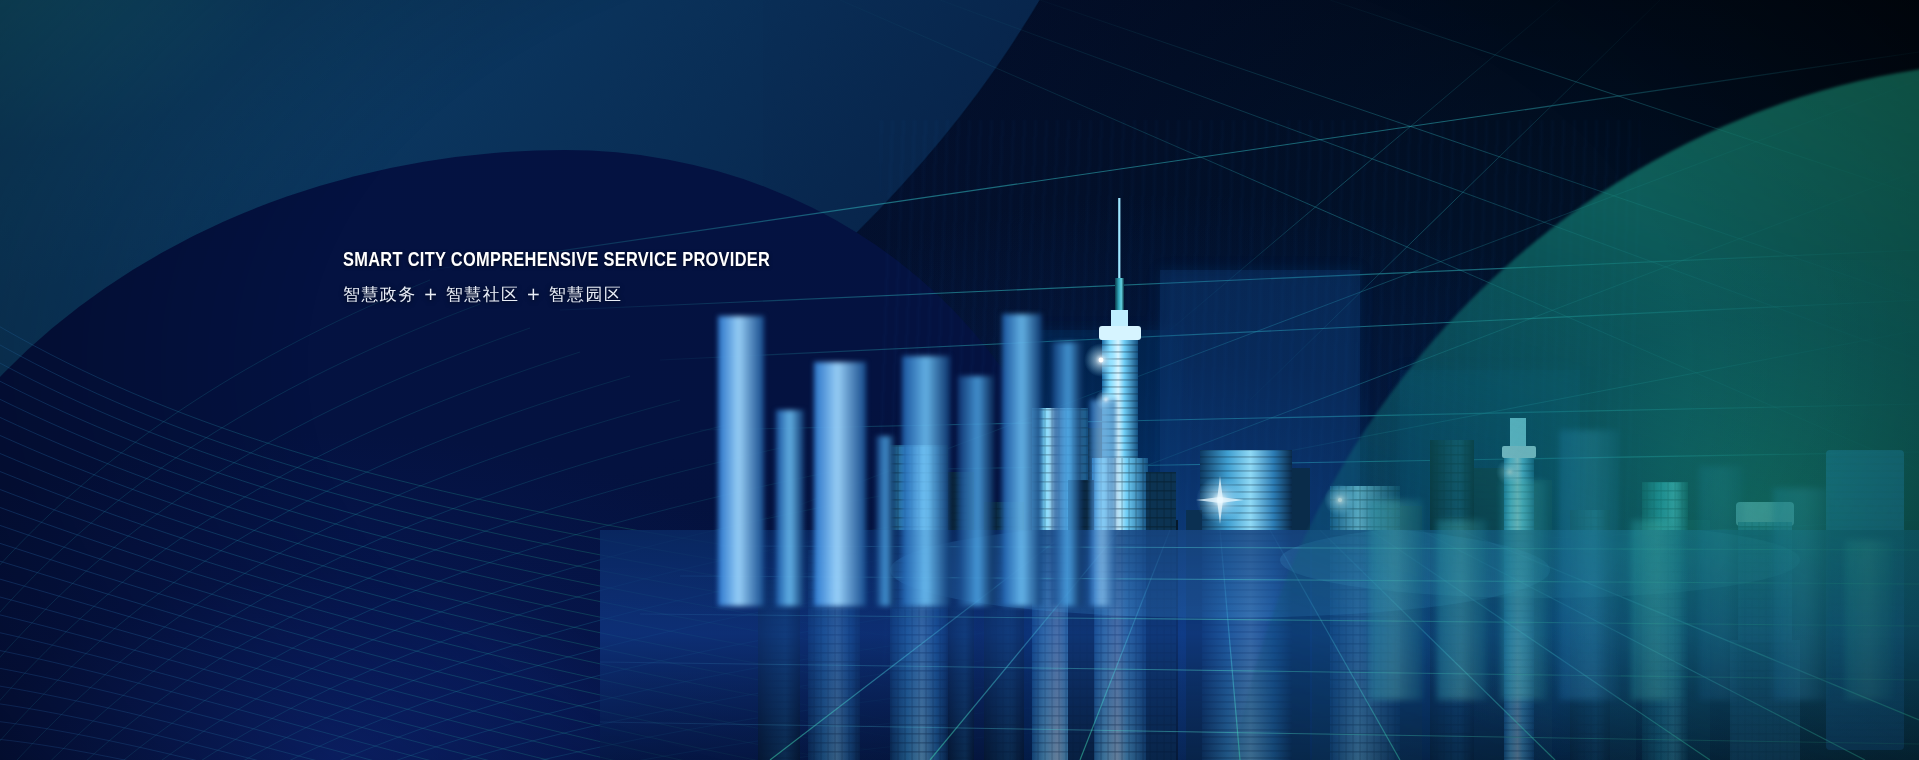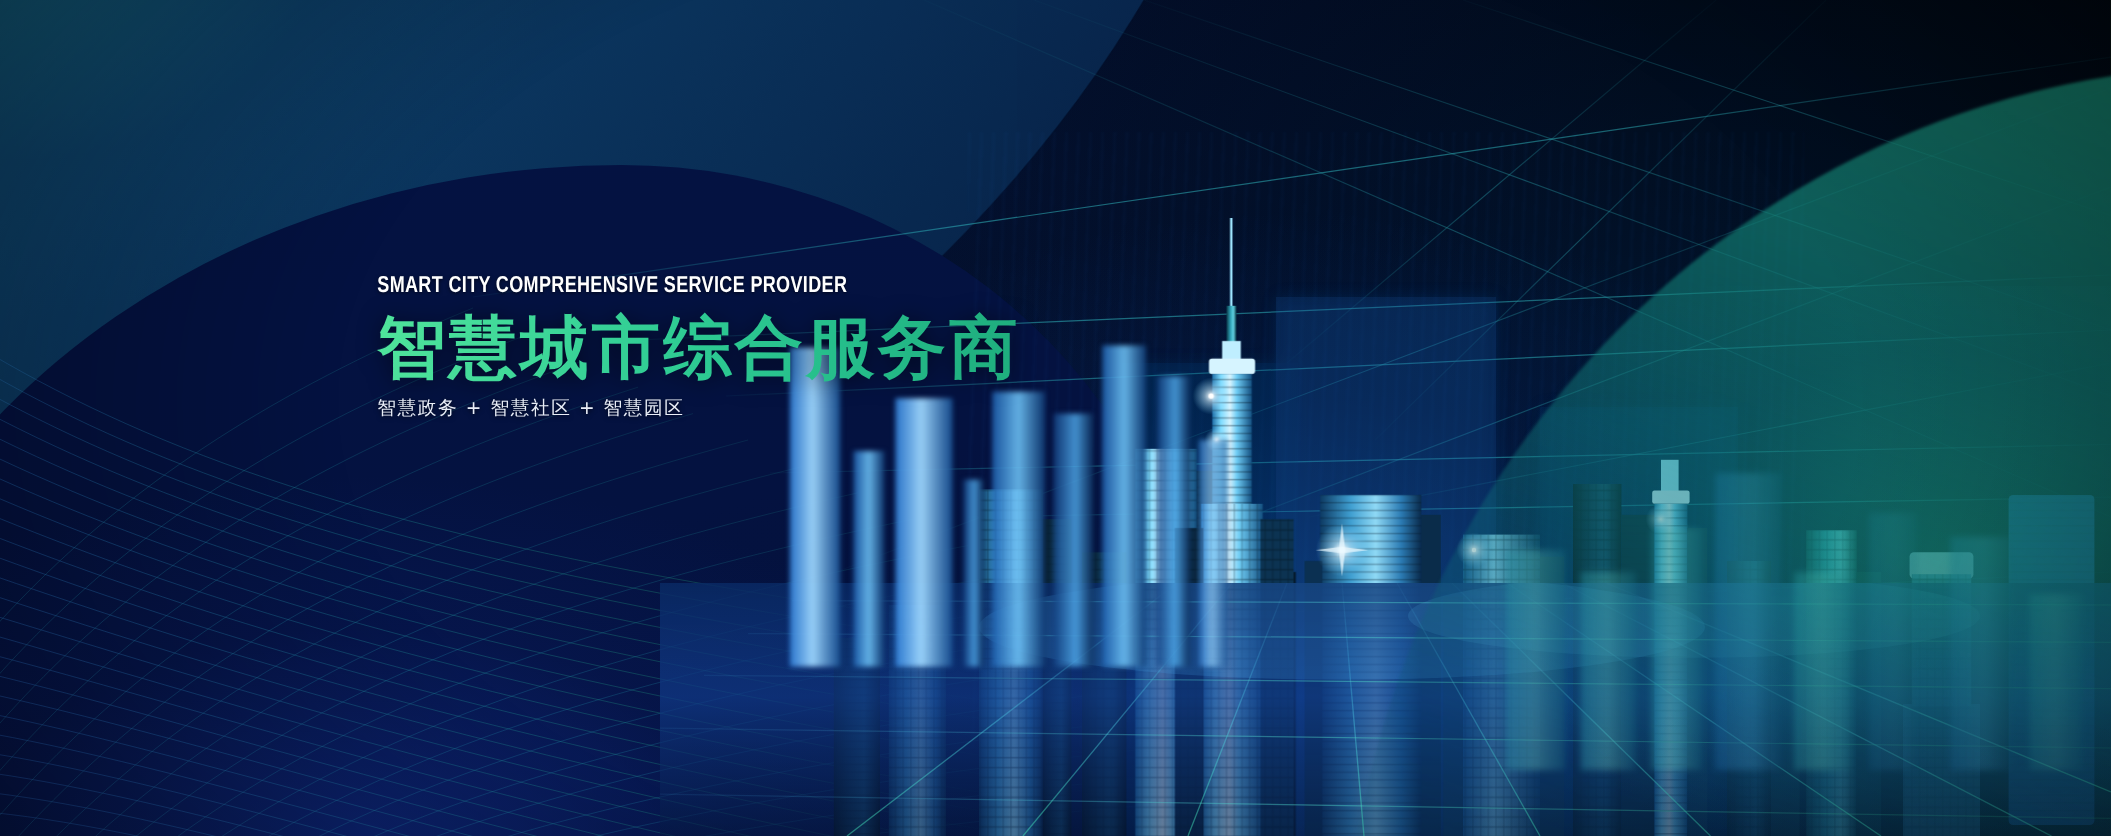--- a/index.html
+++ b/index.html
@@ -634,17 +634,16 @@
       <rect x="486" y="170" width="48" height="160" fill="url(#fgr)" opacity="0.7"></rect>
     </svg>
   </div>
 
   <div class="green-wedge"></div>
   <div class="green-wedge-glow"></div>
   <div class="layer vignette"></div>
 
   <div class="copy">
     <div class="eyebrow">SMART CITY COMPREHENSIVE SERVICE PROVIDER</div>
-    <div class="headline">智慧城市综合服务商</div>
     <div class="subline">智慧政务 + 智慧社区 + 智慧园区</div>
   </div>
 
 </div>
 
 </body></html>

